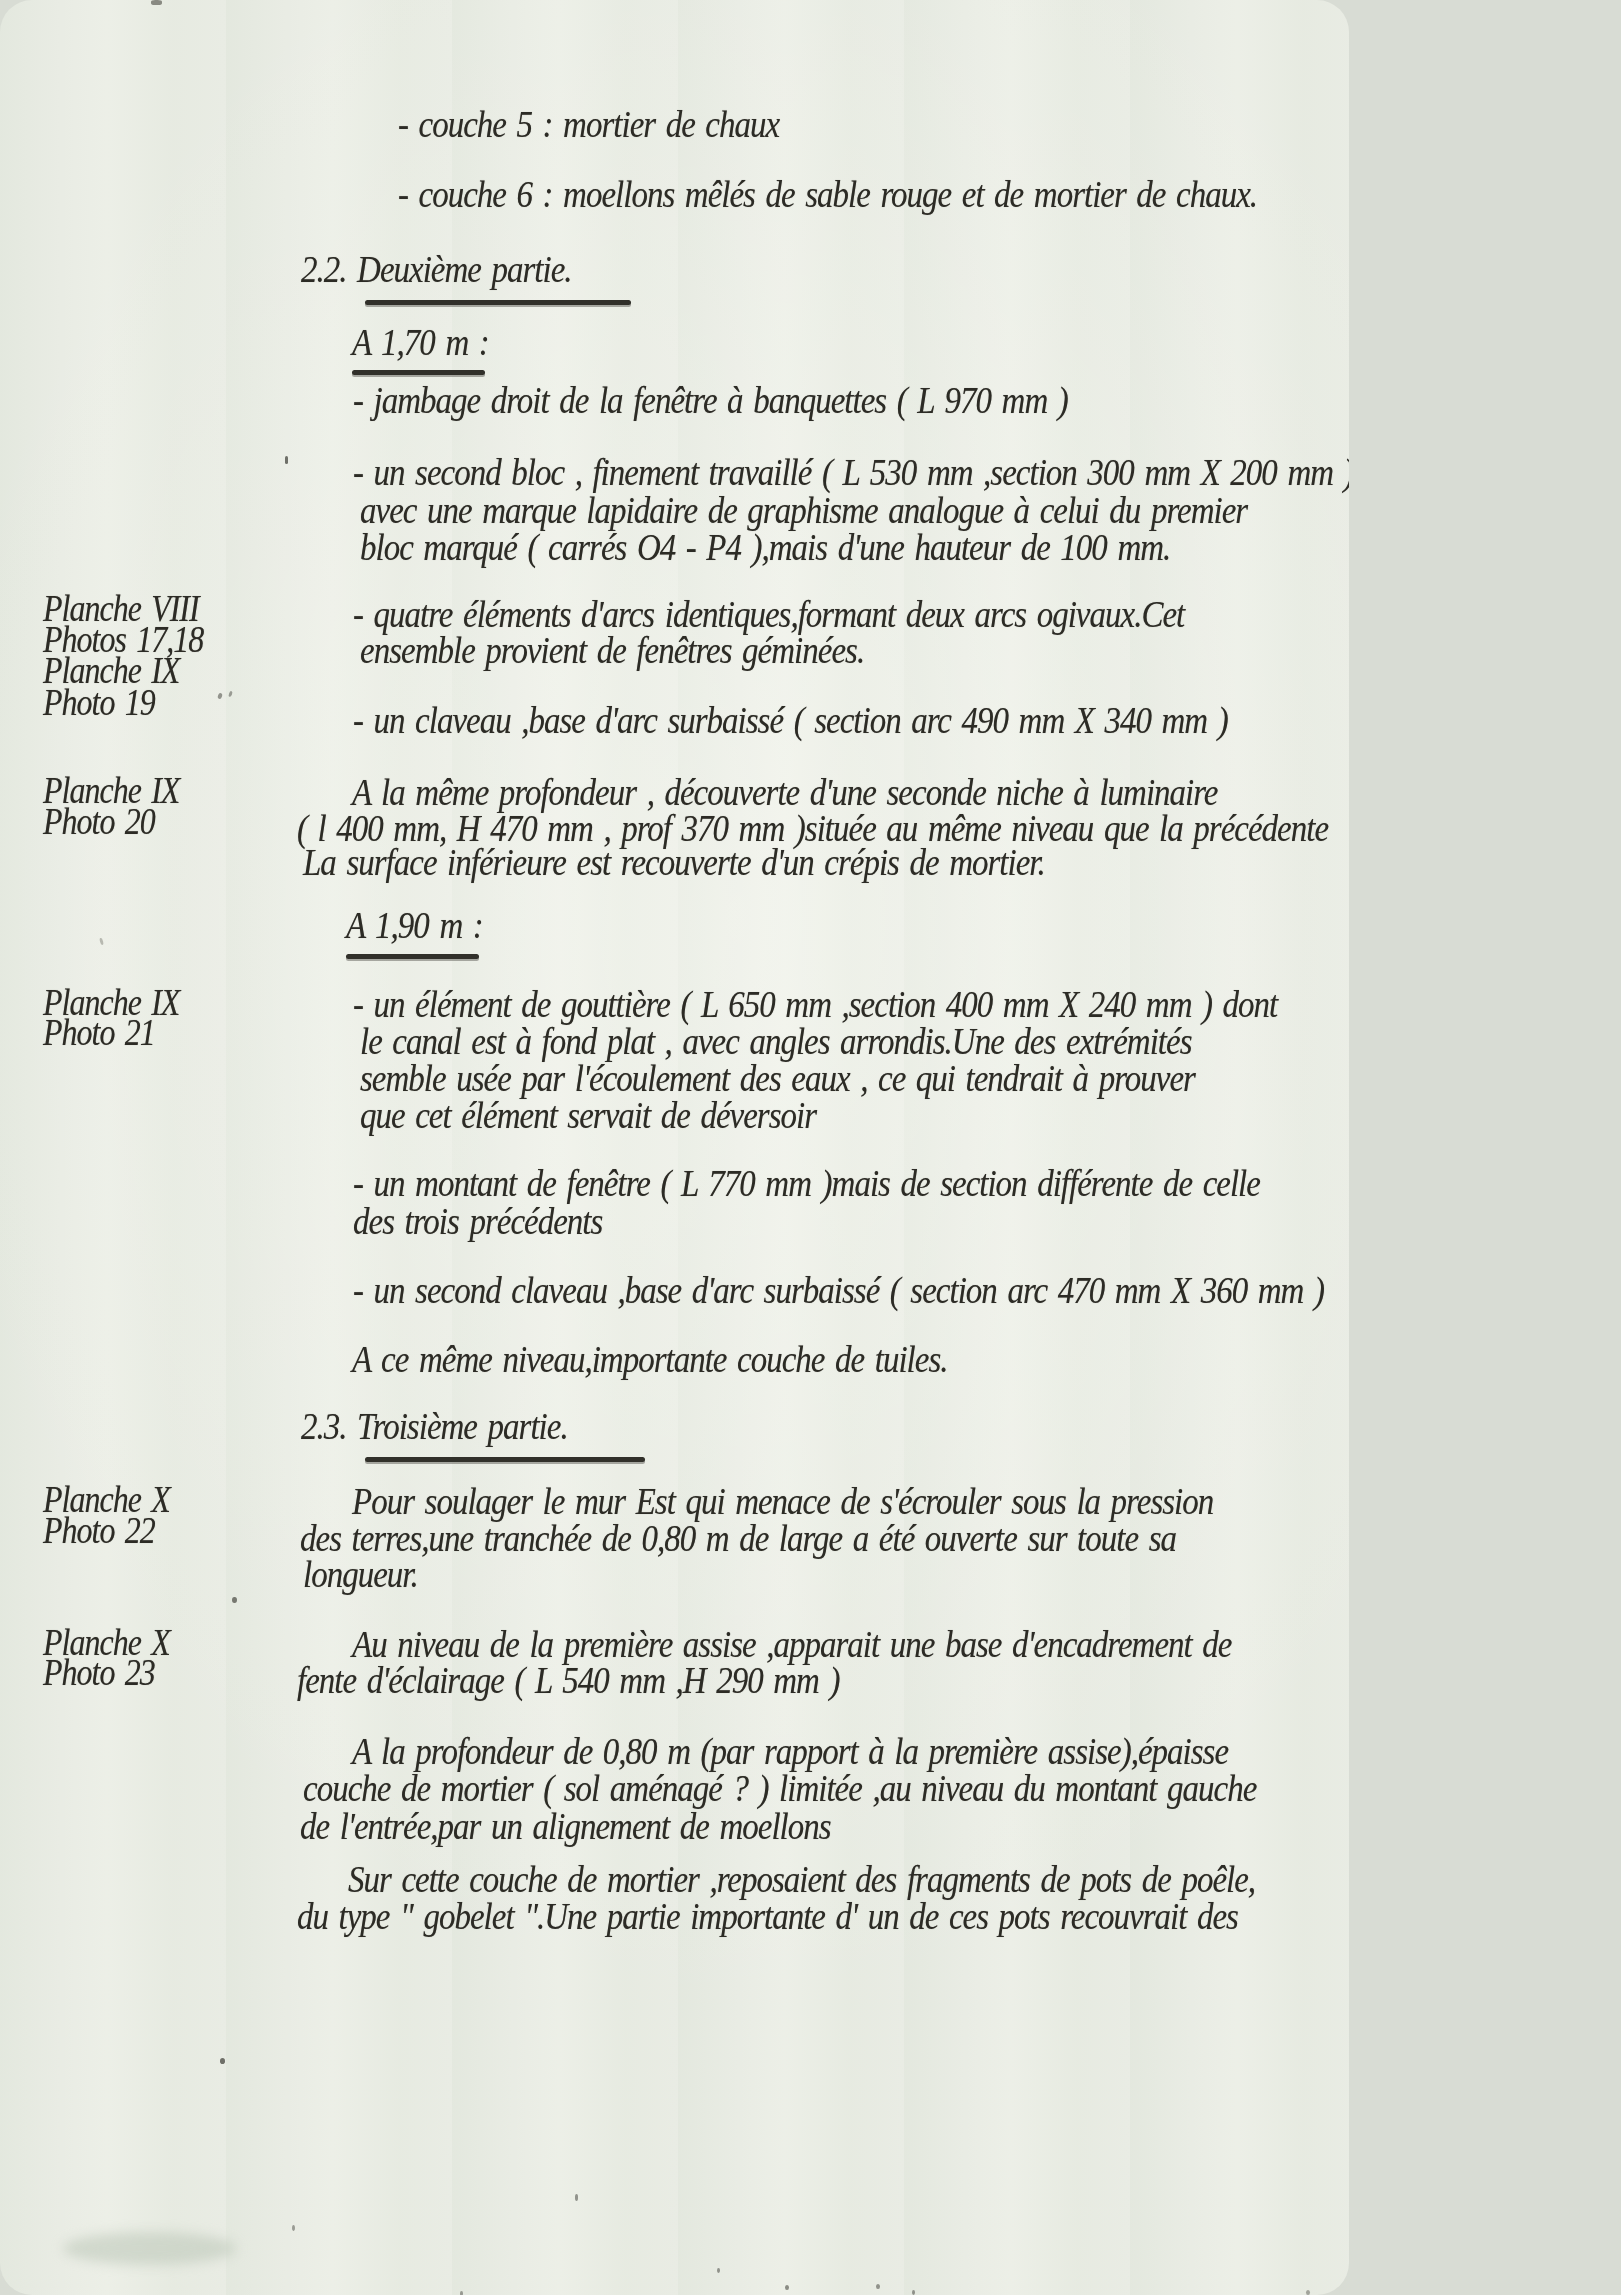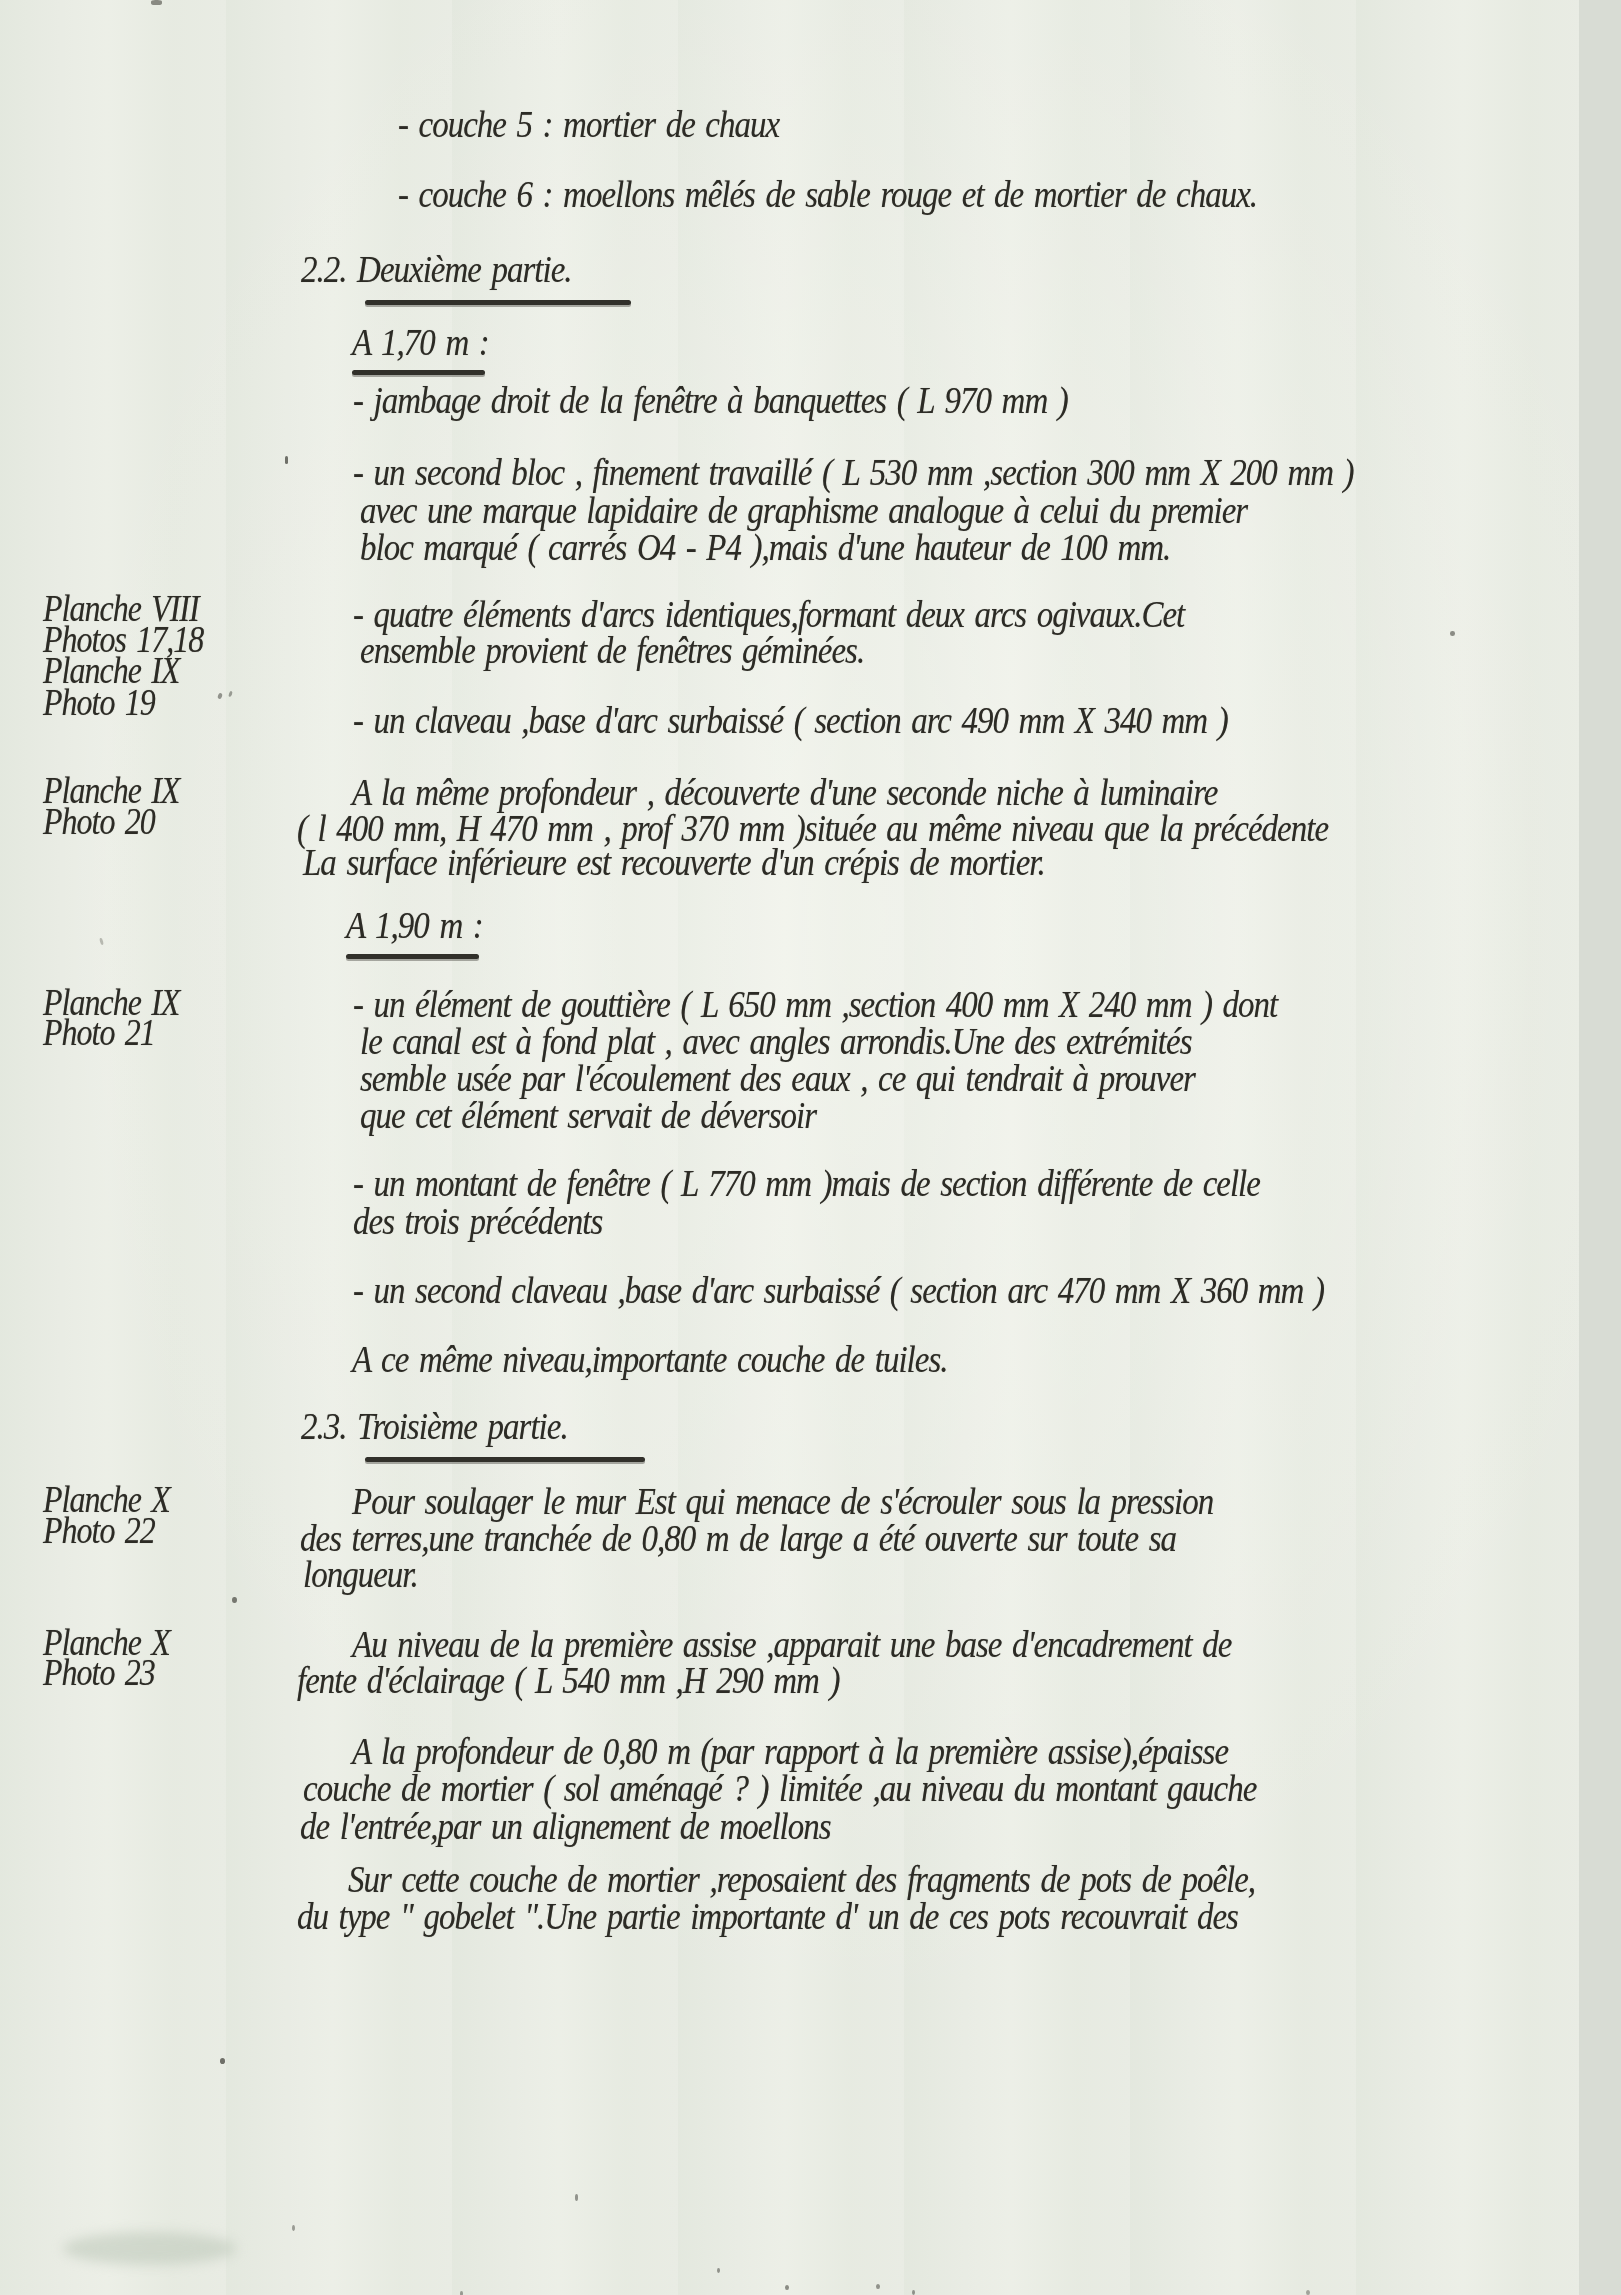--- a/index.html
+++ b/index.html
@@ -1,27 +1,28 @@
 <!DOCTYPE html>
 <html style="font-size:10.7px"><head>
 <meta charset="utf-8">
 <style>
   html,body{margin:0;padding:0;background:#d8dcd4;}
   .page{
     position:relative;
-    width:1579px;height:2295px;
+    width:1349px;height:2295px;
     background:
       radial-gradient(ellipse 1199px 1599px at 55% 40%, rgba(255,255,250,.35), rgba(255,255,250,0) 70%),
       repeating-linear-gradient(90deg,
         rgba(213,222,208,.28) 0px, rgba(236,240,231,0) 60px,
         rgba(244,246,238,.30) 107px, rgba(222,229,215,.22) 173px,
         rgba(236,240,231,0) 226px),
       #e9ece4;
     overflow:hidden;
     font-family:"Liberation Serif", serif;
+    border-radius:32px;
   }
   .ln{
     position:absolute;
     white-space:nowrap;
     font-style:italic;
     font-size:33px;
     line-height:1;
     letter-spacing:-1px;
     word-spacing:3.3px;
     color:#2c2b25;

